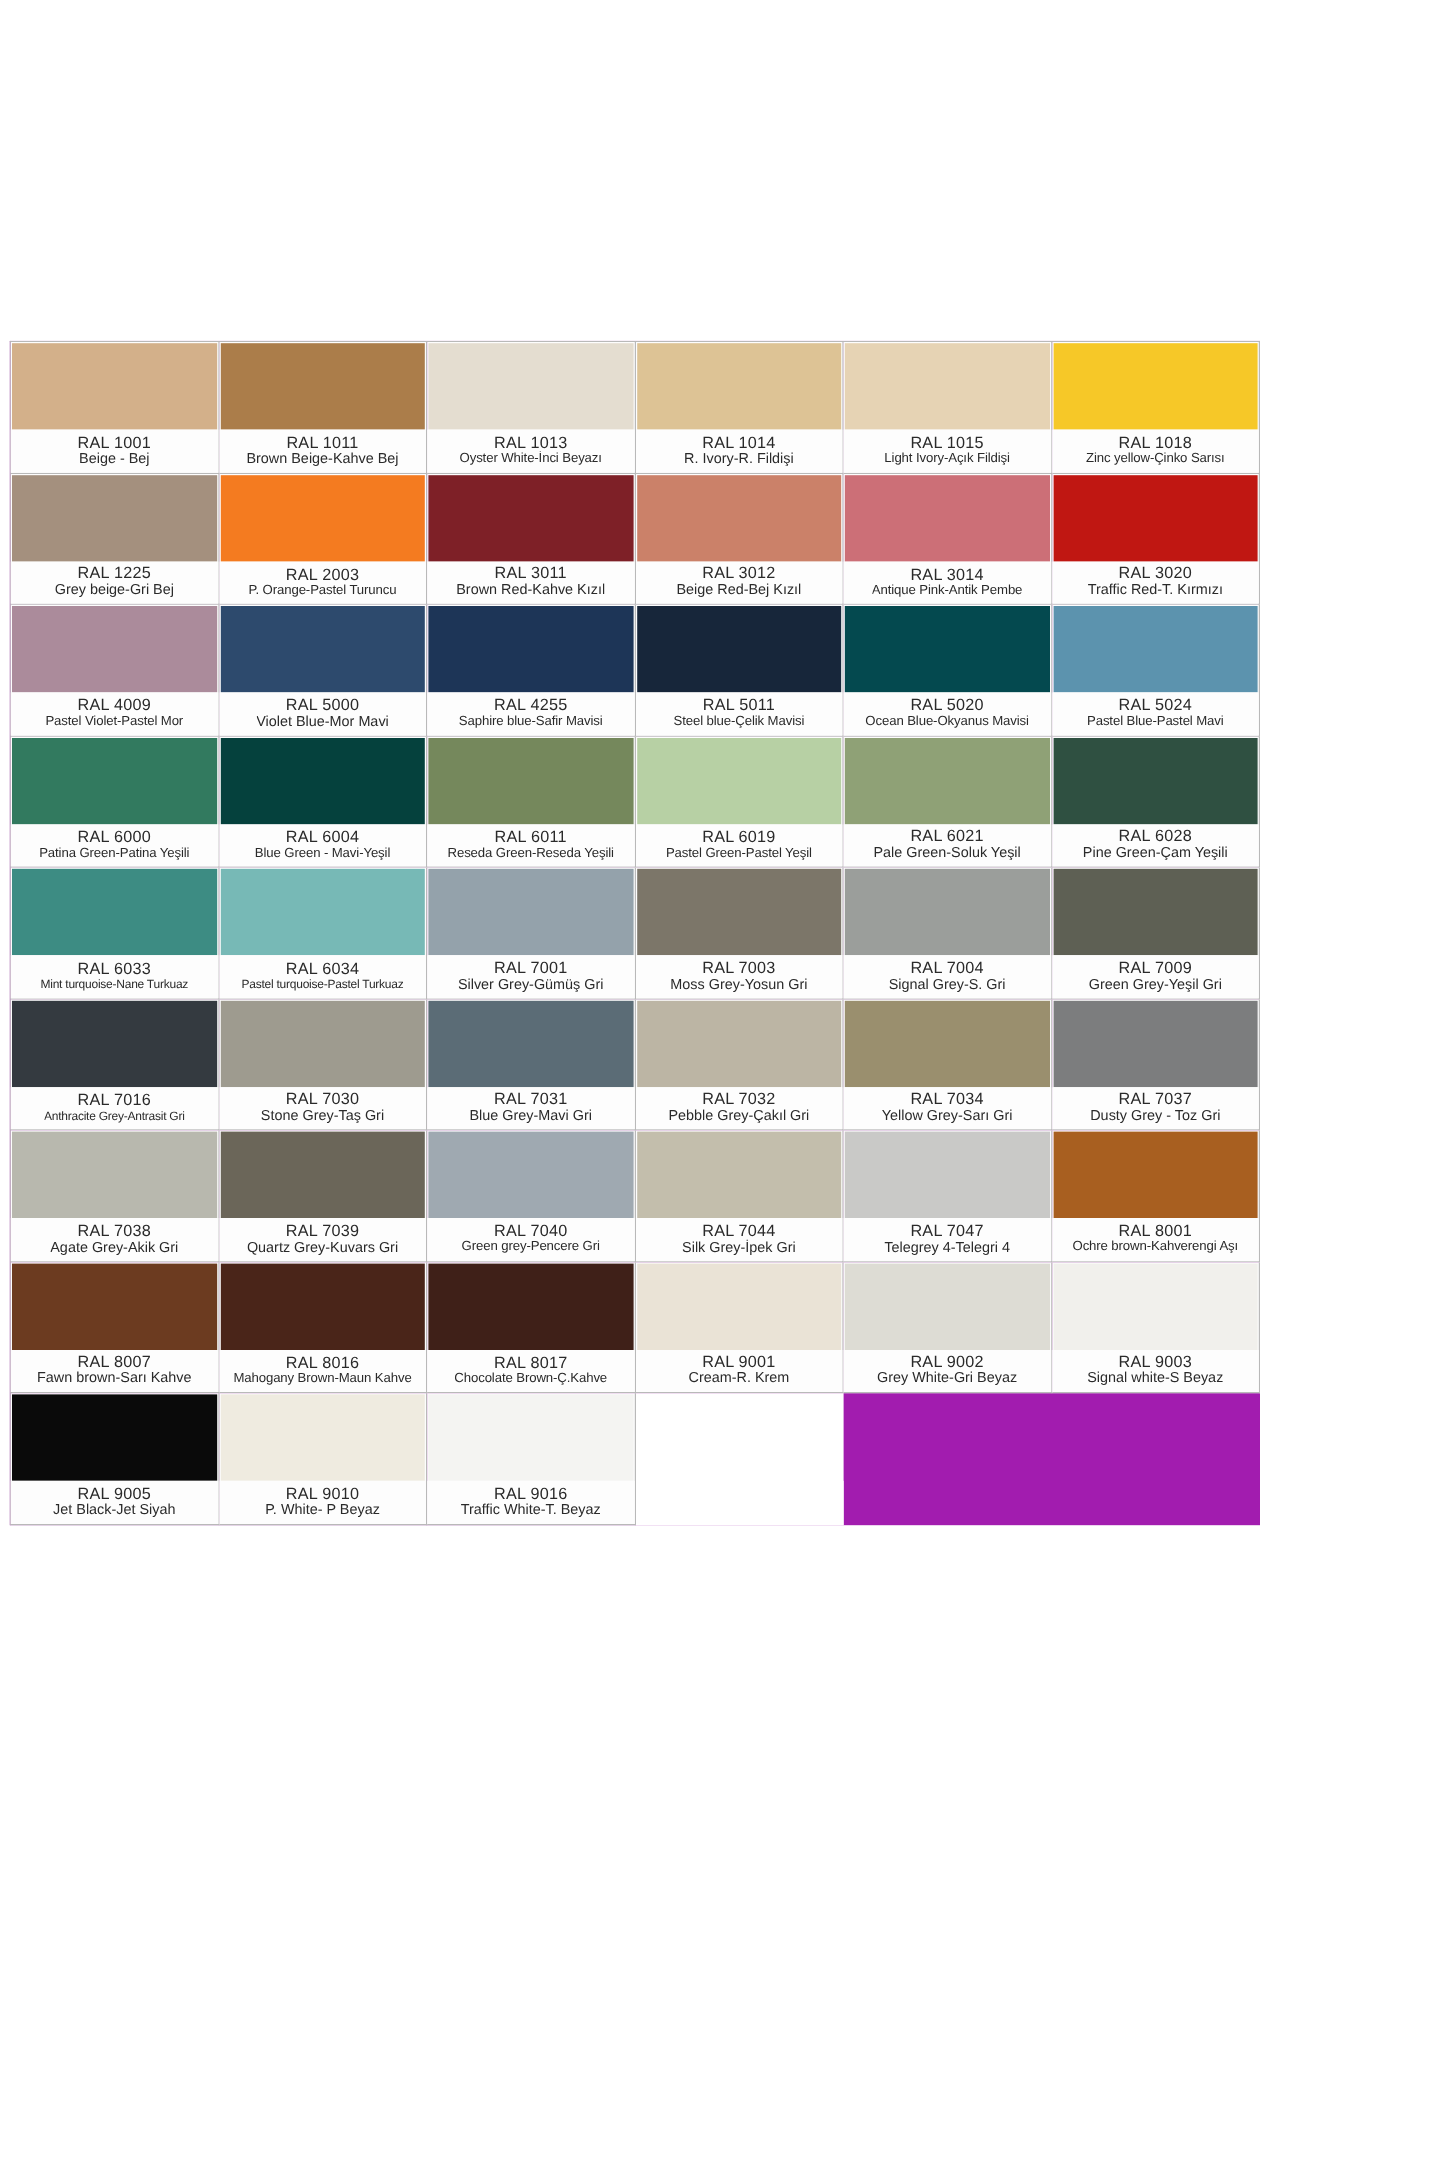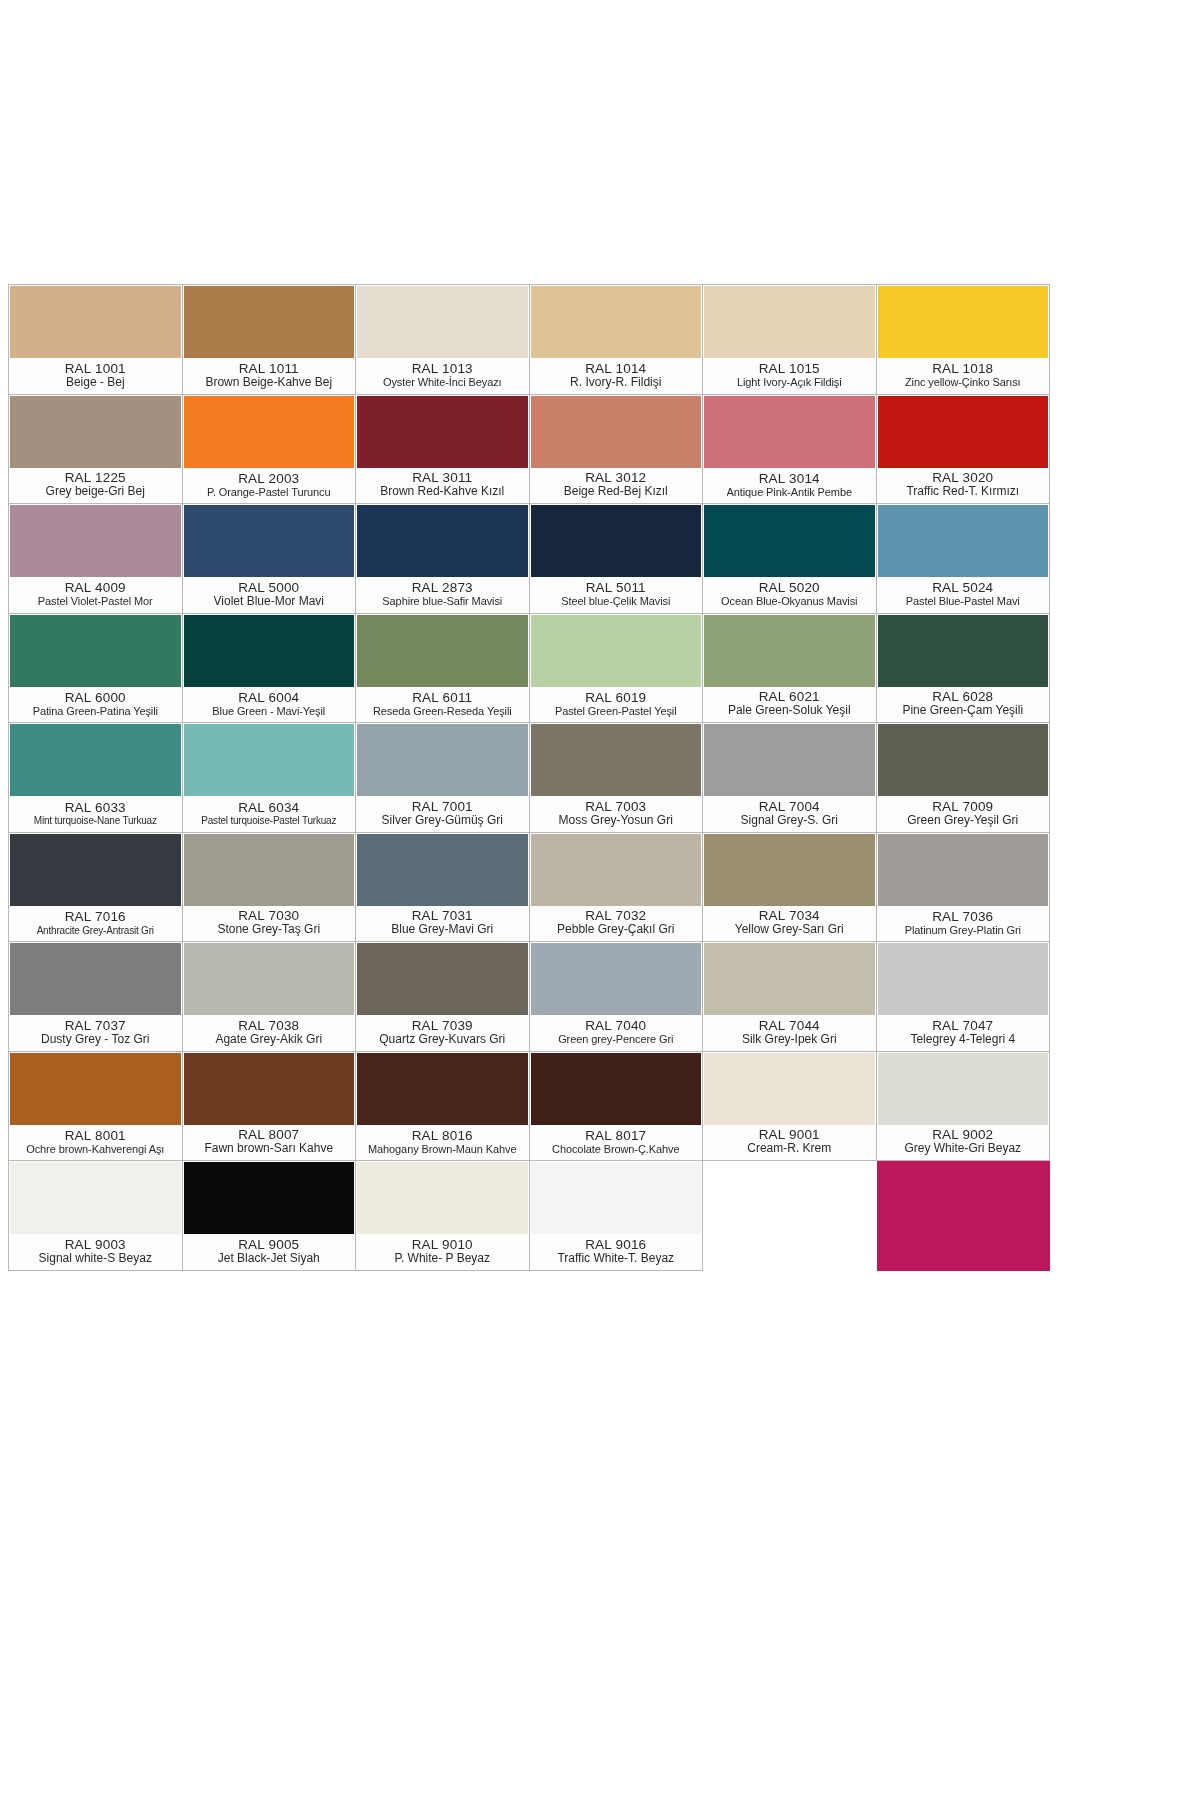--- a/index.html
+++ b/index.html
@@ -30,21 +30,21 @@
     height: 1000px;
     overflow: hidden;
   }
 
   #swatch-grid {
     display: grid;
     grid-template-columns: repeat(6, 173.5px);
     width: 1041px;
     border-top: 1px solid #b9b9b9;
     border-left: 1px solid #b9b9b9;
-    background: #be185d;
+    background: #a21caf;
   }
 
   .swatch-cell {
     border-right: 1px solid #b9b9b9;
     border-bottom: 1px solid #b9b9b9;
     background: #fdfdfd;
     box-sizing: border-box;
     height: 109.5px;
     display: flex;
     flex-direction: column;
@@ -206,21 +206,21 @@
         <div class="swatch-cell">
           <div class="swatch-chip" style="background: rgb(45, 74, 109);"></div>
           <div class="swatch-labels">
             <div class="swatch-code">RAL 5000</div>
             <div class="swatch-name">Violet Blue-Mor Mavi</div>
           </div>
         </div>
         <div class="swatch-cell">
           <div class="swatch-chip" style="background: rgb(29, 53, 87);"></div>
           <div class="swatch-labels">
-            <div class="swatch-code">RAL 2873</div>
+            <div class="swatch-code">RAL 4255</div>
             <div class="swatch-name tight">Saphire blue-Safir Mavisi</div>
           </div>
         </div>
         <div class="swatch-cell">
           <div class="swatch-chip" style="background: rgb(23, 38, 58);"></div>
           <div class="swatch-labels">
             <div class="swatch-code">RAL 5011</div>
             <div class="swatch-name tight">Steel blue-Çelik Mavisi</div>
           </div>
         </div>
@@ -348,27 +348,20 @@
           <div class="swatch-labels">
             <div class="swatch-code">RAL 7032</div>
             <div class="swatch-name">Pebble Grey-Çakıl Gri</div>
           </div>
         </div>
         <div class="swatch-cell">
           <div class="swatch-chip" style="background: rgb(154, 143, 110);"></div>
           <div class="swatch-labels">
             <div class="swatch-code">RAL 7034</div>
             <div class="swatch-name">Yellow Grey-Sarı Gri</div>
-          </div>
-        </div>
-        <div class="swatch-cell">
-          <div class="swatch-chip" style="background: rgb(160, 154, 153);"></div>
-          <div class="swatch-labels">
-            <div class="swatch-code">RAL 7036</div>
-            <div class="swatch-name tight">Platinum Grey-Platin Gri</div>
           </div>
         </div>
         <div class="swatch-cell">
           <div class="swatch-chip" style="background: rgb(124, 125, 126);"></div>
           <div class="swatch-labels">
             <div class="swatch-code">RAL 7037</div>
             <div class="swatch-name">Dusty Grey - Toz Gri</div>
           </div>
         </div>
         <div class="swatch-cell">

